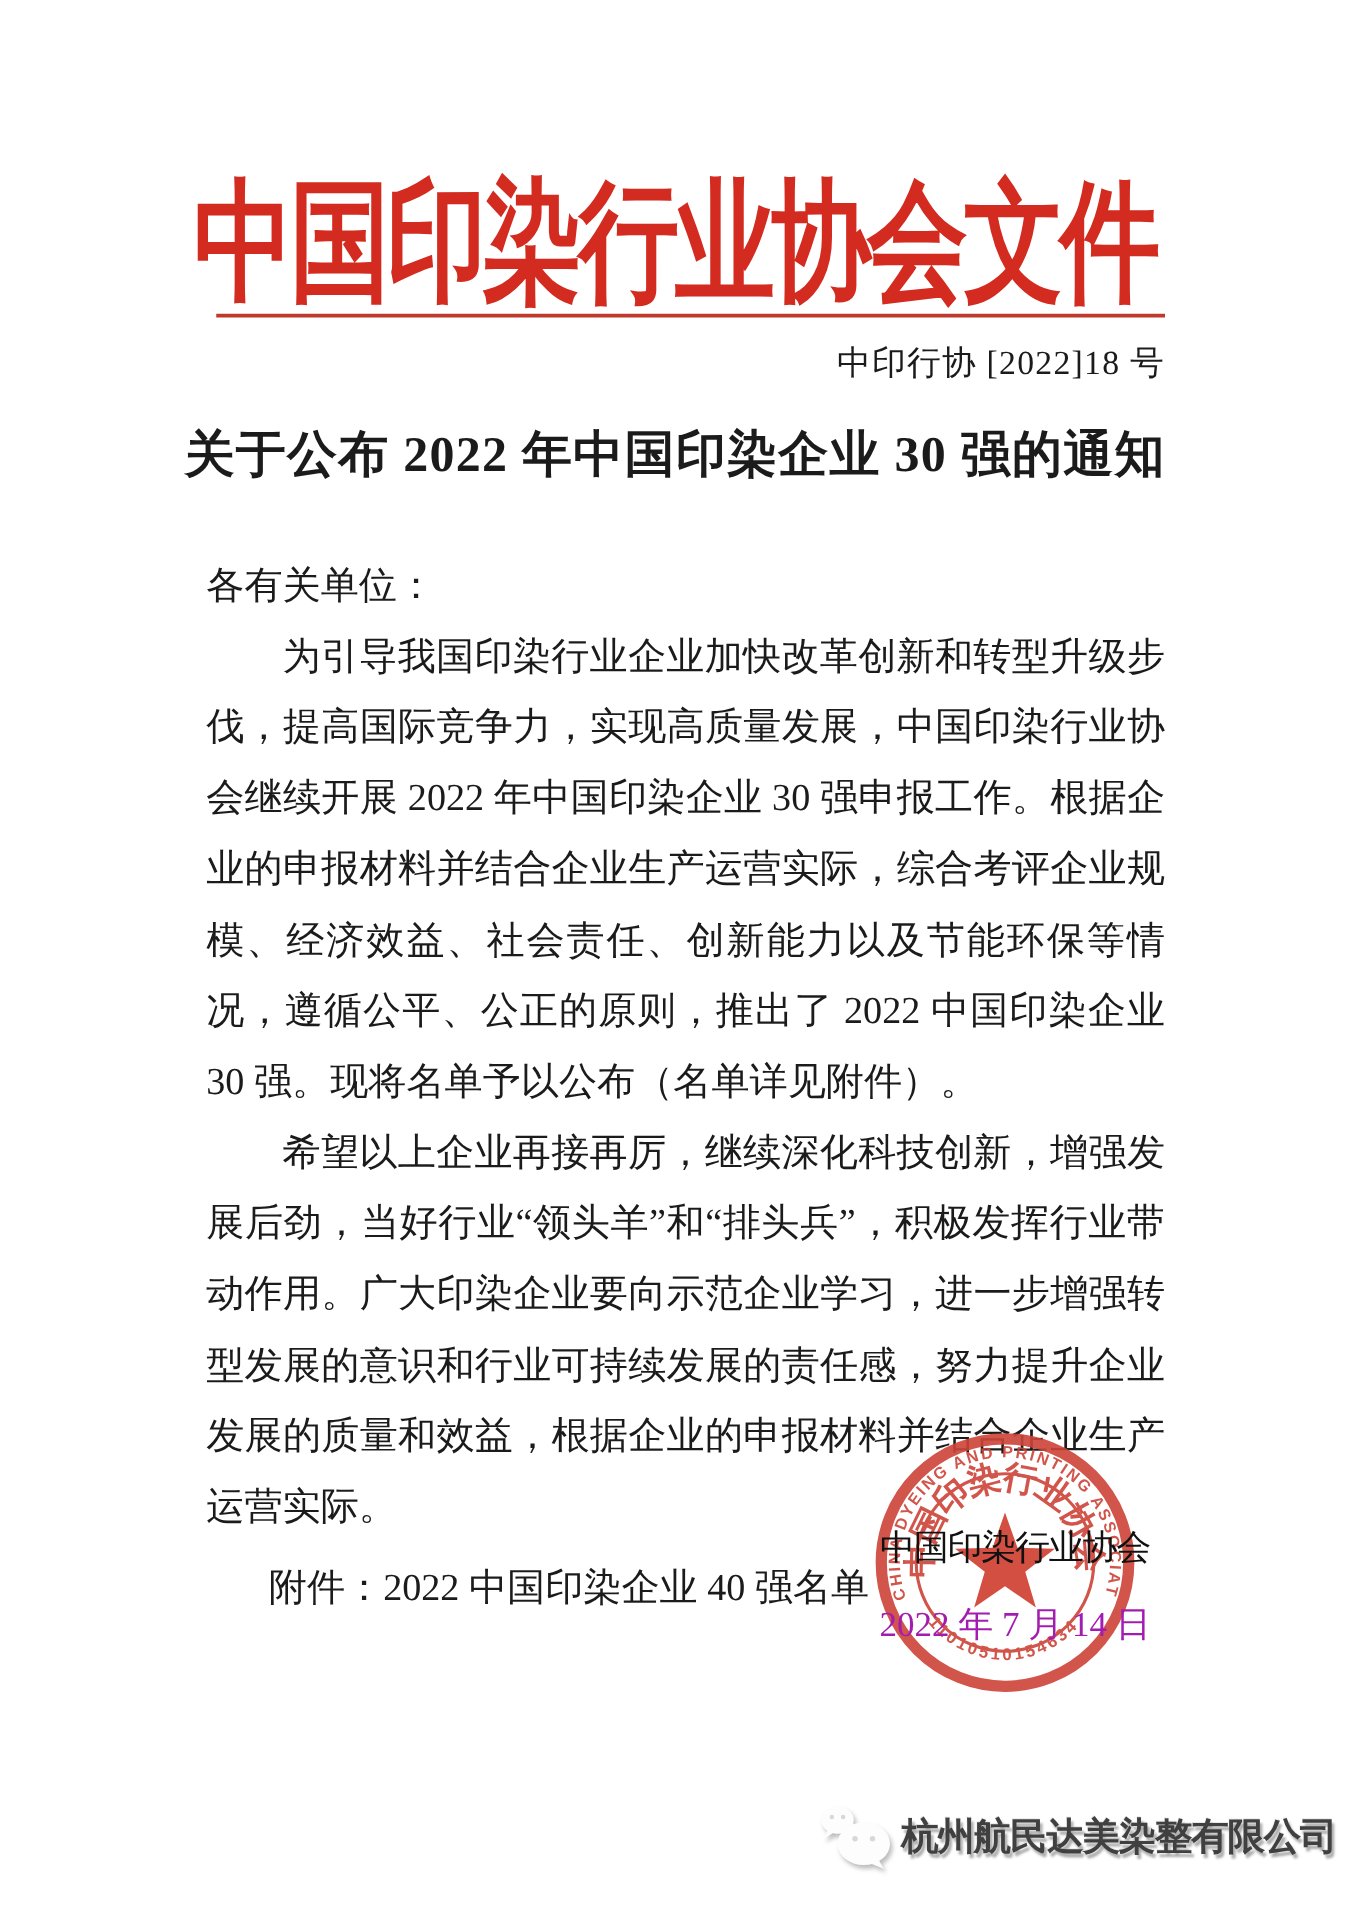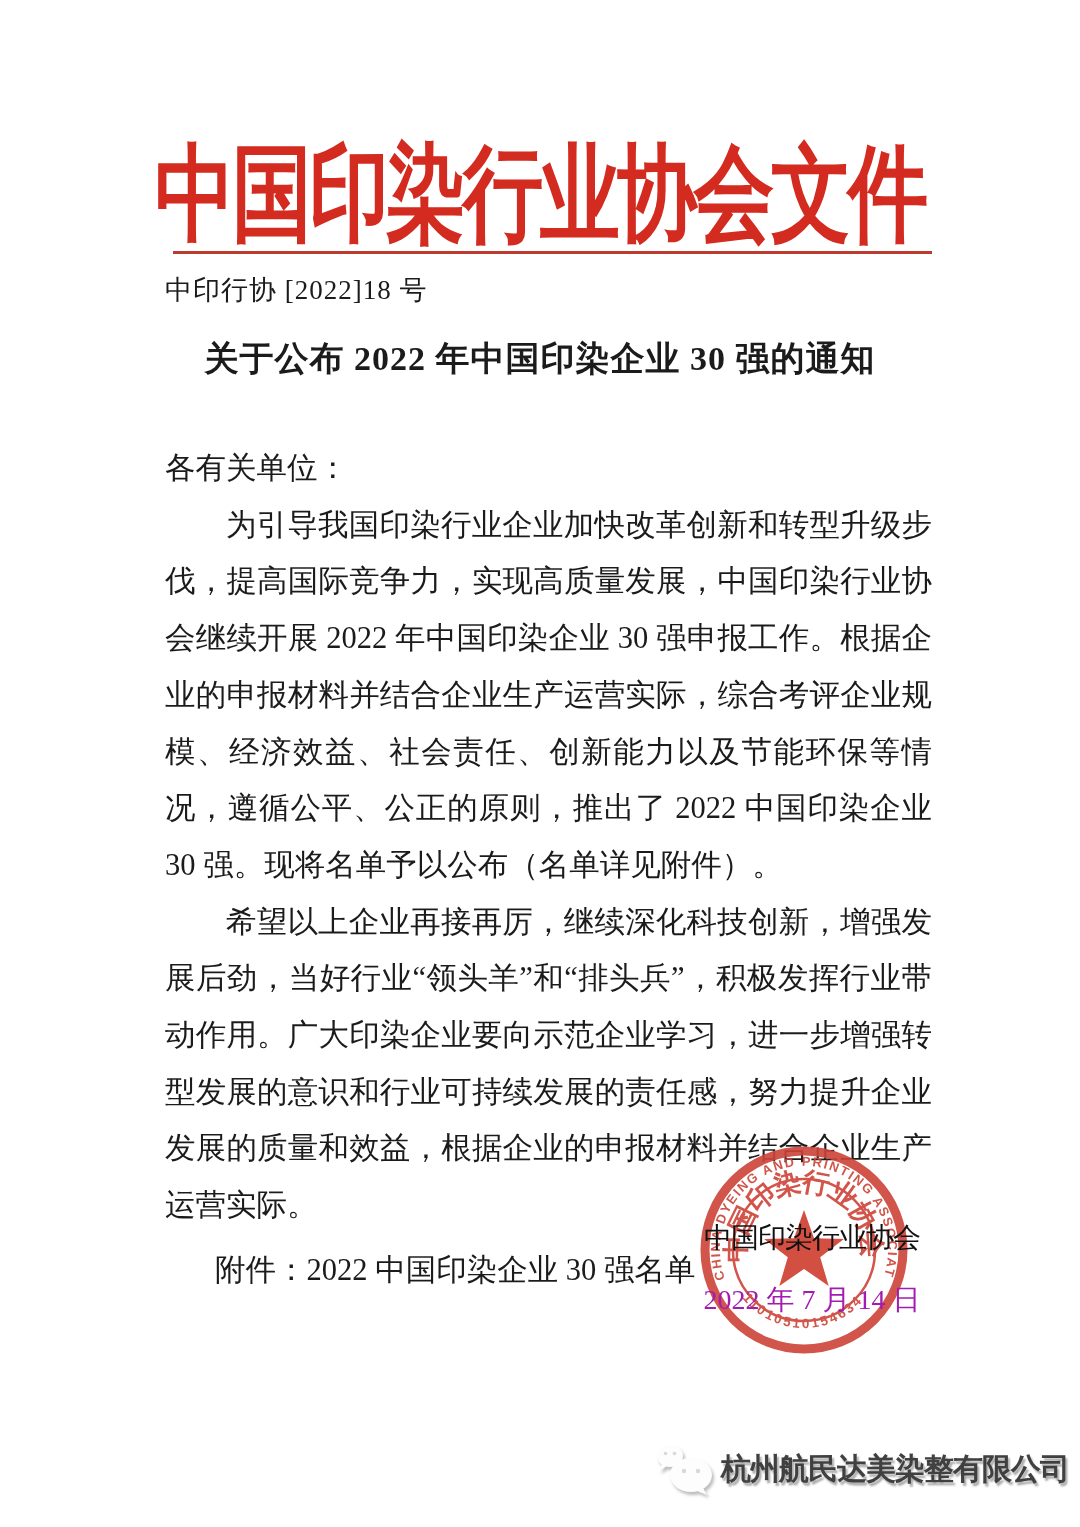--- a/index.html
+++ b/index.html
@@ -21,25 +21,25 @@
     font-size:80px;font-weight:bold;color:#d42b20;
     letter-spacing:-3px;
     transform:scaleY(1.32);transform-origin:top center;
   }
   .red-line{
     position:absolute;top:251px;left:173px;width:759px;height:3px;
     background:#bf3a2c;
   }
   .doc-number{
     position:absolute;top:272px;left:165px;width:767px;
-    font-size:27px;letter-spacing:1px;
+    text-align:right;font-size:27px;letter-spacing:1px;
   }
   .doc-title{
     position:absolute;top:336px;left:90px;width:900px;
-    text-align:center;font-size:34px;font-weight:bold;letter-spacing:1px;
+    text-align:center;font-size:40px;font-weight:bold;letter-spacing:1px;
   }
   
   .body-text{
     position:absolute;top:440px;left:165px;width:767px;
     font-size:30.5px;line-height:56.7px;
     text-align:justify;
   }
   .salutation{text-indent:0;}
   .para{text-indent:61px;margin:0;}
   .attachment{text-indent:50px;margin-top:8px;}
@@ -86,21 +86,21 @@
   <div class="red-line"></div>
 
   <div class="doc-number">中印行协 [2022]18 号</div>
 
   <div class="doc-title">关于公布 2022 年中国印染企业 30 强的通知</div>
 
   <div class="body-text">
     <p class="salutation" style="margin:0;">各有关单位：</p>
     <p class="para">为引导我国印染行业企业加快改革创新和转型升级步伐，提高国际竞争力，实现高质量发展，中国印染行业协会继续开展 2022 年中国印染企业 30 强申报工作。根据企业的申报材料并结合企业生产运营实际，综合考评企业规模、经济效益、社会责任、创新能力以及节能环保等情况，遵循公平、公正的原则，推出了 2022 中国印染企业 30 强。现将名单予以公布（名单详见附件）。</p>
     <p class="para">希望以上企业再接再厉，继续深化科技创新，增强发展后劲，当好行业“领头羊”和“排头兵”，积极发挥行业带动作用。广大印染企业要向示范企业学习，进一步增强转型发展的意识和行业可持续发展的责任感，努力提升企业发展的质量和效益，根据企业的申报材料并结合企业生产运营实际。</p>
-    <p class="attachment">附件：2022 中国印染企业 30 强名单</p>
+    <p class="attachment">附件：2022 中国印染企业 40 强名单</p>
   </div>
 
   <svg class="seal" viewBox="0 0 212 226" aria-hidden="true">
     <g fill="none" stroke="#cd4337">
       <circle cx="106" cy="110" r="99" stroke-width="9"></circle>
       <circle cx="106" cy="110" r="71" stroke-width="2.5"></circle>
     </g>
     <defs>
       <path id="arcEn" d="M 27.1 138.7 A 84 84 0 1 1 184.9 138.7"></path>
       <path id="arcNum" d="M 42.1 154.8 A 78 78 0 0 0 169.9 154.8"></path>

